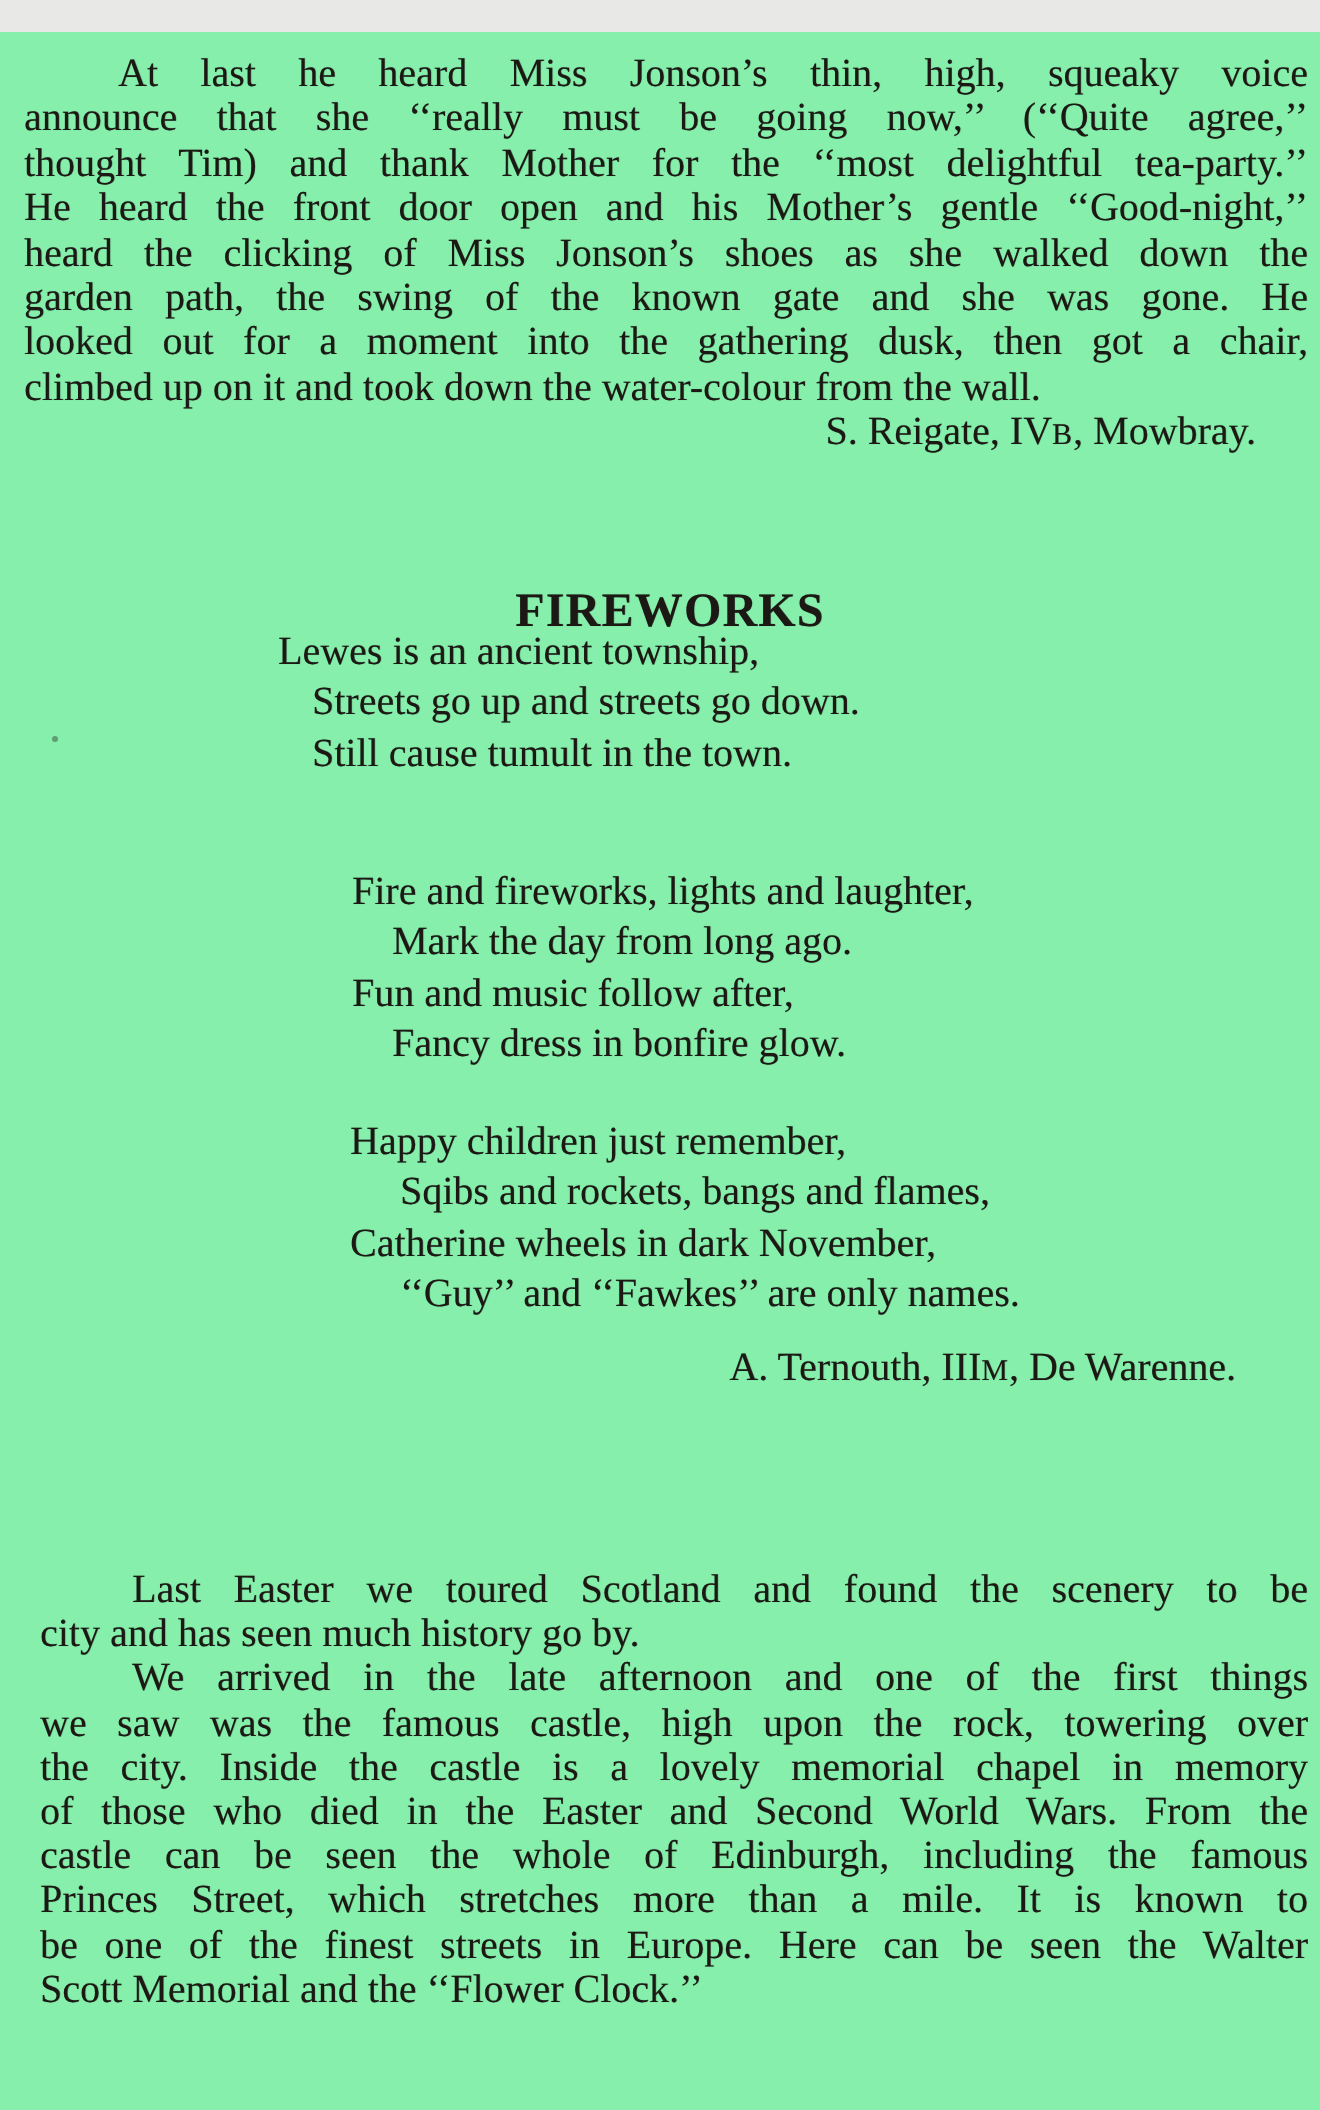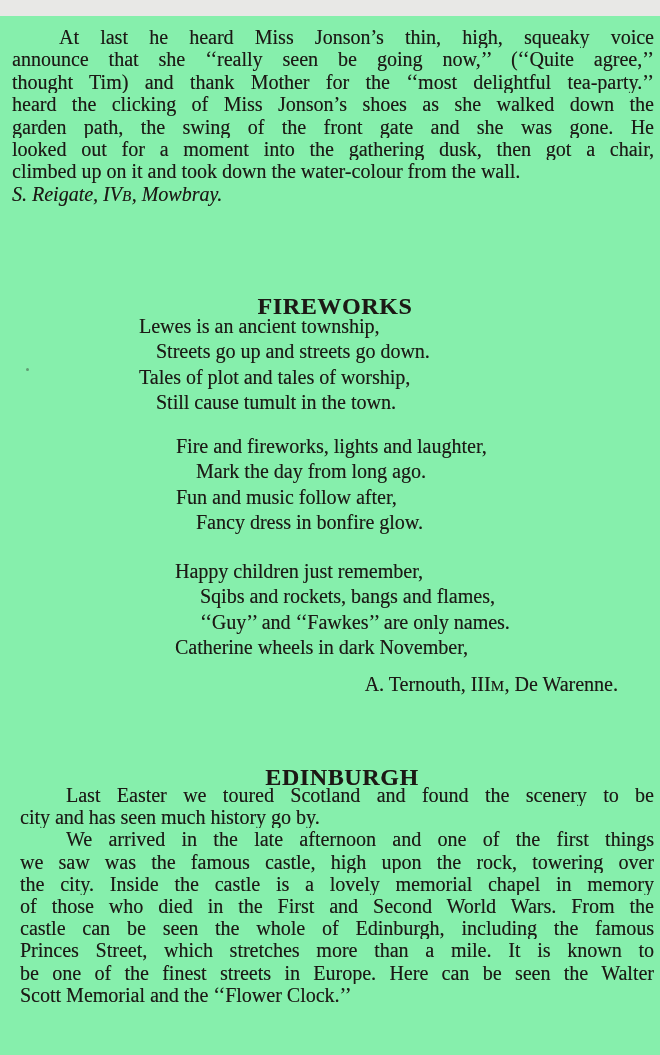--- a/index.html
+++ b/index.html
@@ -17,21 +17,21 @@
   .jline {
     font-size:20px; line-height:22.4px; height:22.4px;
     text-align:justify; text-align-last:justify;
     overflow:hidden; white-space:normal;
   }
   .lastline { text-align:left; text-align-last:left; }
   .story { position:absolute; top:10px; left:12px; width:642px; }
   .story .ind { padding-left:47px; }
   .attr {
     font-size:20px; line-height:22.4px; height:22.4px;
-    padding-right:26px;font-style:italic;
+    text-align:right; padding-right:26px;
   }
   .sc { font-size:15px; letter-spacing:0.5px; }
   .heading {
     position:absolute; left:0; right:0; text-align:center;
     font-size:24px; font-weight:700; letter-spacing:0.6px; line-height:28px;
   }
   .heading .nudge5 { position:relative; left:5px; }
   .heading .nudge12 { position:relative; left:12px; }
   .stanza { position:absolute;font-family:Liberation Serif, serif; }
   .pline { font-size:20px; line-height:25.3px; height:25.3px; white-space:nowrap; }
@@ -57,65 +57,64 @@
     background:rgba(40,35,30,0.4);
   }
 </style>
 </head>
 <body>
 
 <div class="page">
 
   <section class="story">
     <div class="jline ind">At last he heard Miss Jonson’s thin, high, squeaky voice</div>
-    <div class="jline">announce that she ‘‘really seen be going now,’’ (‘‘Quite agree,’’</div>
+    <div class="jline">announce that she ‘‘really must be going now,’’ (‘‘Quite agree,’’</div>
     <div class="jline">thought Tim) and thank Mother for the ‘‘most delightful tea-party.’’</div>
+    <div class="jline">He heard the front door open and his Mother’s gentle ‘‘Good-night,’’</div>
     <div class="jline">heard the clicking of Miss Jonson’s shoes as she walked down the</div>
-    <div class="jline">garden path, the swing of the front gate and she was gone.  He</div>
+    <div class="jline">garden path, the swing of the known gate and she was gone.  He</div>
     <div class="jline">looked out for a moment into the gathering dusk, then got a chair,</div>
     <div class="jline lastline">climbed up on it and took down the water-colour from the wall.</div>
     <div class="attr"><span>S. Reigate, IV</span><span class="sc">B</span><span>, Mowbray.</span></div>
   </section>
 
   <div class="speck"></div>
 
   <h2 class="heading" style="top:256px;"><span class="nudge5">FIREWORKS</span></h2>
 
   <section class="stanza s1" style="top:298px; left:139px;">
     <div class="pline">Lewes is an ancient township,</div>
     <div class="pline ind">Streets go up and streets go down.</div>
-    <div class="pline">Tales of plot and tales of worship,</div>
     <div class="pline ind">Still cause tumult in the town.</div>
   </section>
 
   <section class="stanza s2" style="top:418px; left:176px;">
     <div class="pline">Fire and fireworks, lights and laughter,</div>
     <div class="pline ind">Mark the day from long ago.</div>
     <div class="pline">Fun and music follow after,</div>
     <div class="pline ind">Fancy dress in bonfire glow.</div>
   </section>
 
   <section class="stanza s3" style="top:543px; left:175px;">
     <div class="pline">Happy children just remember,</div>
     <div class="pline ind">Sqibs and rockets, bangs and flames,</div>
+    <div class="pline">Catherine wheels in dark November,</div>
     <div class="pline ind">‘‘Guy’’ and ‘‘Fawkes’’ are only names.</div>
-    <div class="pline">Catherine wheels in dark November,</div>
   </section>
 
   <div class="poem-attr" style="top:656px;"><span>A. Ternouth, III</span><span class="sc">M</span><span>, De Warenne.</span></div>
 
-  <h2 class="heading" style="top:727px;"><span class="nudge12">EDINBURGH</span></h2>
 
   <section class="edinburgh">
     <div class="jline ind">Last Easter we toured Scotland and found the scenery to be</div>
     <div class="jline lastline">city and has seen much history go by.</div>
     <div class="jline ind">We arrived in the late afternoon and one of the first things</div>
     <div class="jline">we saw was the famous castle, high upon the rock, towering over</div>
     <div class="jline">the city.  Inside the castle is a lovely memorial chapel in memory</div>
-    <div class="jline">of those who died in the First and Second World Wars.  From the</div>
+    <div class="jline">of those who died in the Easter and Second World Wars.  From the</div>
     <div class="jline">castle can be seen the whole of Edinburgh, including the famous</div>
     <div class="jline">Princes Street, which stretches more than a mile.  It is known to</div>
     <div class="jline">be one of the finest streets in Europe.  Here can be seen the Walter</div>
     <div class="jline lastline">Scott Memorial and the ‘‘Flower Clock.’’</div>
   </section>
 
   <div class="pagenum"><span>30</span></div>
 
 </div>
 

